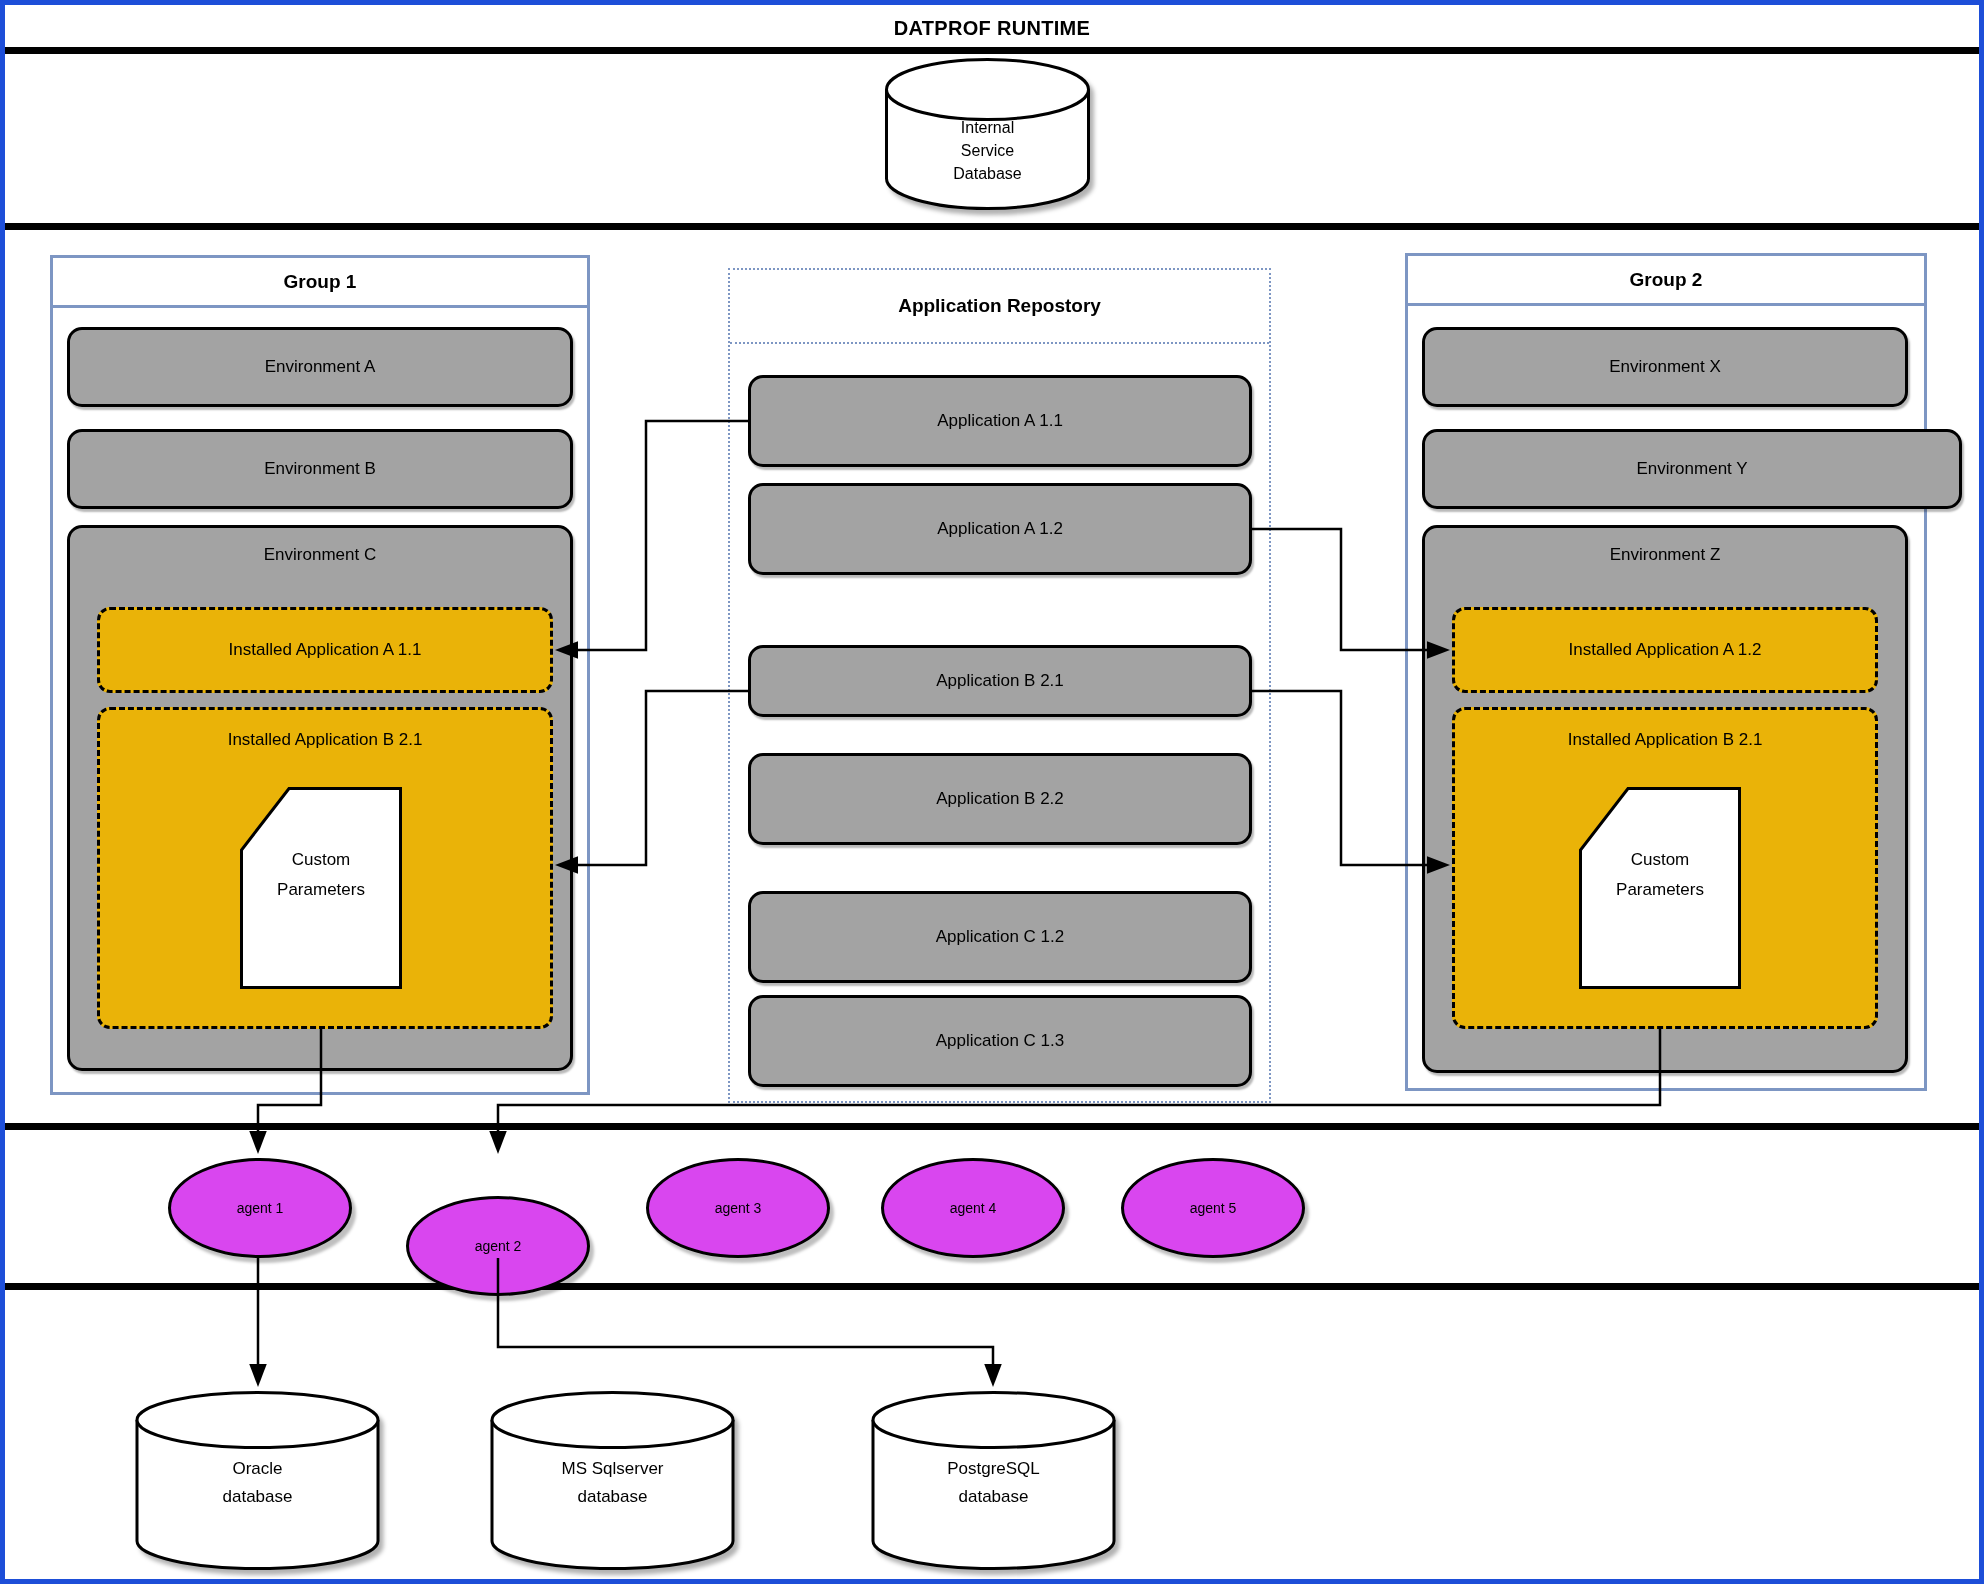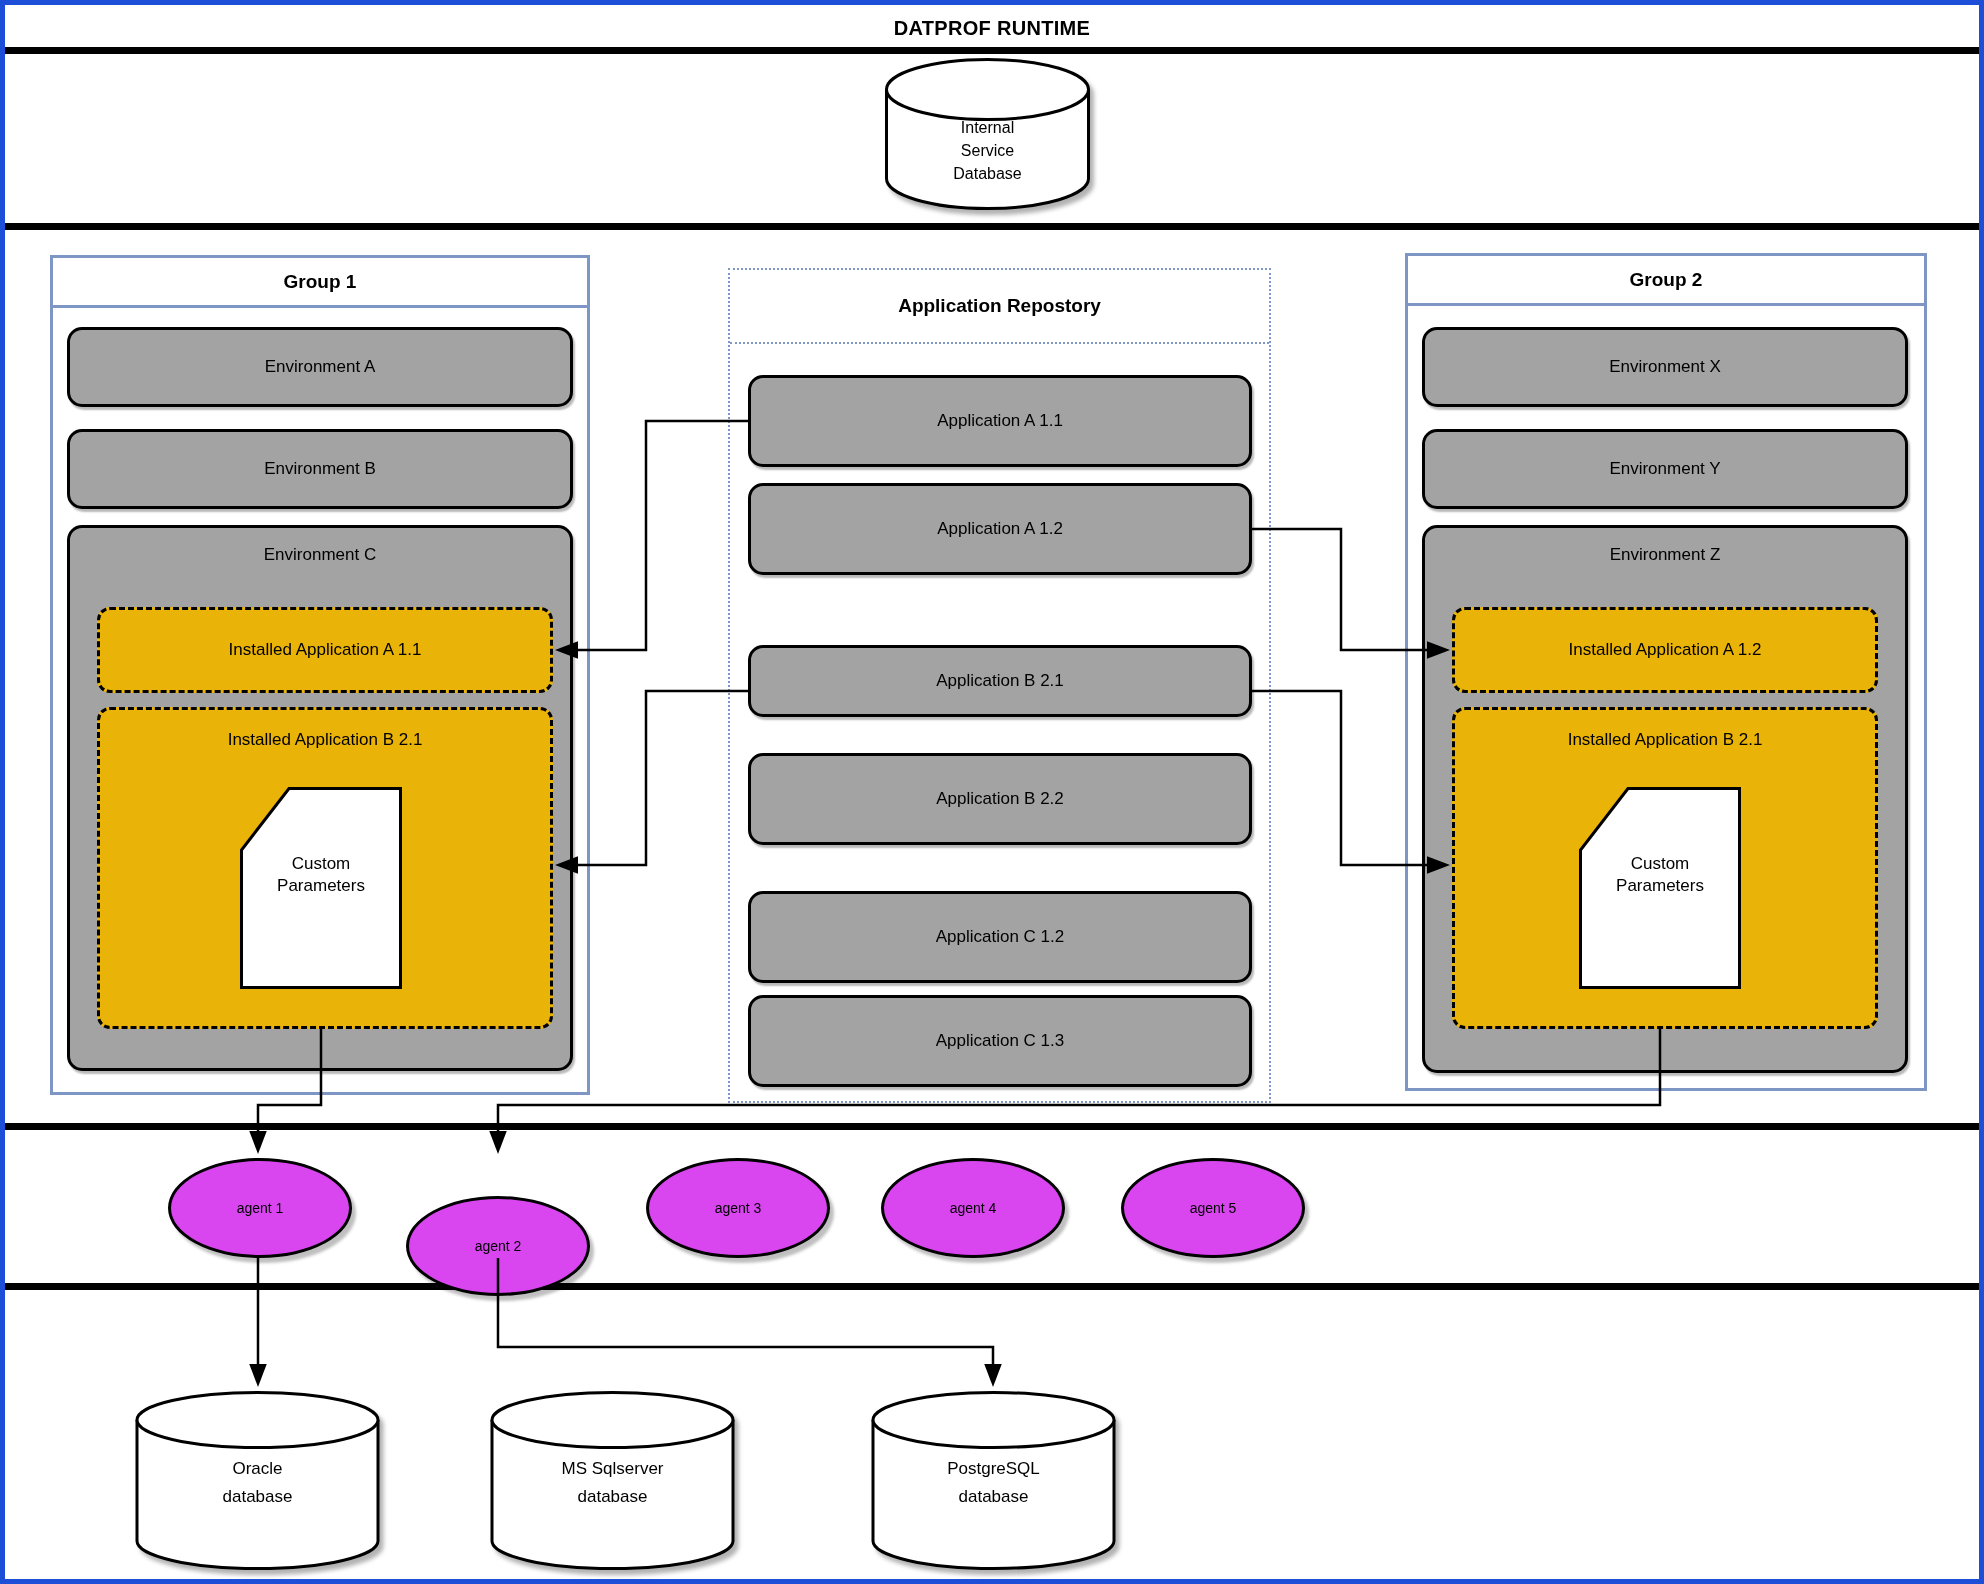--- a/index.html
+++ b/index.html
@@ -43,21 +43,21 @@
     position:absolute;box-sizing:border-box;background:#eab308;
     border:3px dashed #000;border-radius:13px;
     display:flex;align-items:center;justify-content:center;
     font-size:17px;text-align:center;
   }
   .dashed-box.top-label{align-items:flex-start;padding-top:20px;}
   .doc{position:absolute;}
   .doc svg{position:absolute;inset:0;overflow:visible;}
   .doc .doc-label{
     position:absolute;inset:0;display:flex;align-items:center;justify-content:center;
-    padding:0 18px 26px 18px;font-size:17px;line-height:22px;text-align:center;
+    padding:0 18px 26px 18px;font-size:17px;line-height:30px;text-align:center;
   }
   .ellipse{
     position:absolute;box-sizing:border-box;background:#d946ef;
     border:3px solid #000;border-radius:50%;
     display:flex;align-items:center;justify-content:center;
     font-size:14px;
     box-shadow:4px 5px 3px rgba(0,0,0,0.25);
   }
   .cyl{position:absolute;}
   .cyl svg{position:absolute;inset:0;filter:drop-shadow(4px 5px 2px rgba(0,0,0,0.3));}
@@ -114,21 +114,21 @@
   <div class="box" style="left:743px;top:478px;width:504px;height:92px">Application A 1.2</div>
   <div class="box" style="left:743px;top:640px;width:504px;height:72px">Application B 2.1</div>
   <div class="box" style="left:743px;top:748px;width:504px;height:92px">Application B 2.2</div>
   <div class="box" style="left:743px;top:886px;width:504px;height:92px">Application C 1.2</div>
   <div class="box" style="left:743px;top:990px;width:504px;height:92px">Application C 1.3</div>
 
   <div class="panel" style="left:1400px;top:248px;width:522px;height:838px">
     <div class="panel-title">Group 2</div>
   </div>
   <div class="box" style="left:1417px;top:322px;width:486px;height:80px">Environment X</div>
-  <div class="box" style="left:1417px;top:424px;width:486px;height:80px">Environment Y</div>
+  <div class="box" style="left:1417px;top:424px;width:540px;height:80px">Environment Y</div>
   <div class="box top-label" style="left:1417px;top:520px;width:486px;height:548px">Environment Z</div>
   <div class="dashed-box" style="left:1447px;top:602px;width:426px;height:86px">Installed Application A 1.2</div>
   <div class="dashed-box top-label" style="left:1447px;top:702px;width:426px;height:322px">Installed Application B 2.1</div>
   <div class="doc" style="left:1574px;top:782px;width:162px;height:202px">
     <svg viewBox="0 0 162 202" width="162" height="202">
       <polygon points="49,1.5 160.5,1.5 160.5,200.5 1.5,200.5 1.5,63" fill="#fff" stroke="#000" stroke-width="3"></polygon>
     </svg>
     <div class="doc-label">Custom Parameters</div>
   </div>
 

